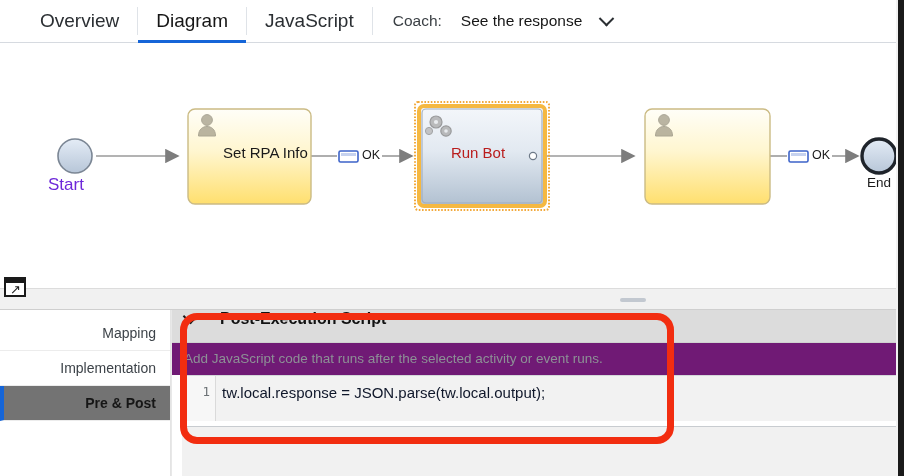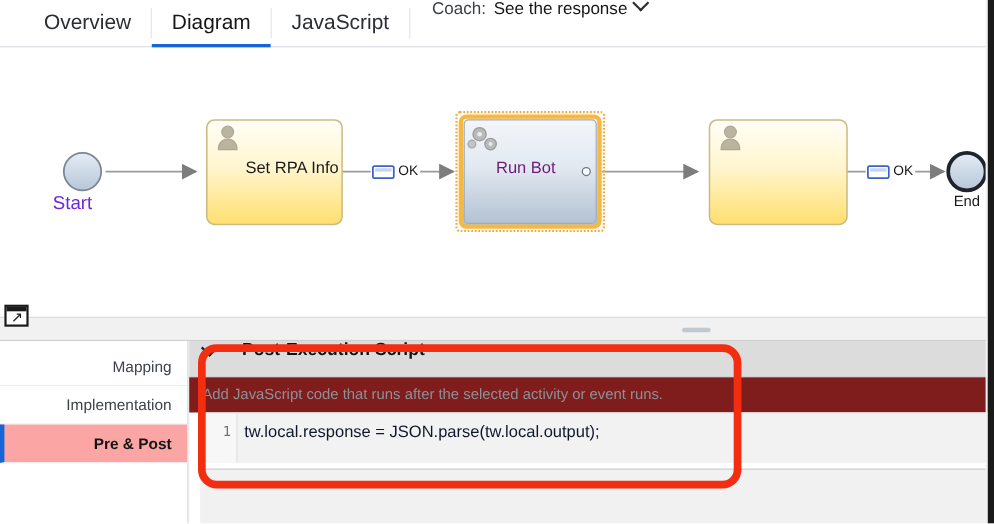--- a/index.html
+++ b/index.html
@@ -50,26 +50,26 @@
   .tab.active::after {
     content: "";
     position: absolute; left: 0; right: 0; bottom: -1px;
     height: 3px; background: #1565d8;
   }
   .tab-sep {
     width: 1px; margin: 7px 0;
     background: #dfe3e8;
   }
   .coach-tab {
-    display: flex; align-items: flex-start;
+    display: flex; align-items: center;
     padding: 0 14px 0 20px;
     font-size: 15.5px;
     color: #2b2f33;
     cursor: pointer;
-    gap: 7px;
+    gap: 19px;
     white-space: nowrap;
   }
   .coach-label { color: #3a3f44; }
   .coach-value { color: #161616; }
   .caret {
     display:inline-block;
     width: 11px; height: 11px;
     border-right: 2px solid #2b2f33;
     border-bottom: 2px solid #2b2f33;
     transform: rotate(45deg) translate(-2px,-2px);
@@ -138,21 +138,21 @@
     color: #3d4349;
     border-bottom: 1px solid #ececec;
     position: relative;
     cursor: pointer;
     background: #ffffff;
   }
   .nav-item.active {
     font-weight: bold;
     color: #161616;
     border-left: 4px solid #1565d8;
-    background: #fca5a5;
+    background: #737373;
   }
 
   .props-body {
     flex: 1;
     position: relative;
     background: #ffffff;
     border-left: 1px solid #e8e8e8;
   }
   .section-header {
     height: 33px;
@@ -176,21 +176,21 @@
     border-bottom: 2.2px solid #1a1a1a;
     transform: rotate(45deg);
   }
   .section-title {
     font-size: 16px; font-weight: bold; color: #121212;
   }
   .section-desc {
     padding: 8px 12px 9px 12px;
     font-size: 13.5px;
     color: #8d9196;
-    background: #7f1d1d;
+    background: #701a75;
   }
   .editor {
     margin-left: 10px;
     border-top: 1px solid #d4d7da;
     background: #ffffff;
     height: 46px;
     display: flex;
     position: relative;
   }
   .gutter {
@@ -342,21 +342,21 @@
       <g>
         <rect x="789" y="107" width="19" height="11" rx="1.5" fill="#ffffff" stroke="#3d63c9" stroke-width="1.6"></rect>
         <rect x="791" y="109" width="15" height="3" fill="#c6d2ef"></rect>
       </g>
     </svg>
 
     <div style="position:absolute;left:48px;top:131px;width:54px;font-size:17px;color:#6d28d9;">Start</div>
 
     <div style="position:absolute;left:188px;top:100px;width:123px;text-align:center;font-size:15px;color:#1a1a1a;margin-left:16px;">Set RPA Info</div>
 
-    <div style="position:absolute;left:422px;top:100px;width:112px;text-align:center;font-size:15px;color:#701a75;">Run Bot</div>
+    <div style="position:absolute;left:422px;top:100px;width:112px;text-align:center;font-size:15px;color:#b91c1c;">Run Bot</div>
 
 
     <div style="position:absolute;left:852px;top:131px;width:54px;text-align:center;font-size:13.5px;color:#1a1a1a;">End</div>
 
     <div style="position:absolute;left:362px;top:104px;font-size:12.5px;color:#1a1a1a;">OK</div>
 
     <div style="position:absolute;left:812px;top:104px;font-size:12.5px;color:#1a1a1a;">OK</div>
   </div>
 
   <div class="splitter">

